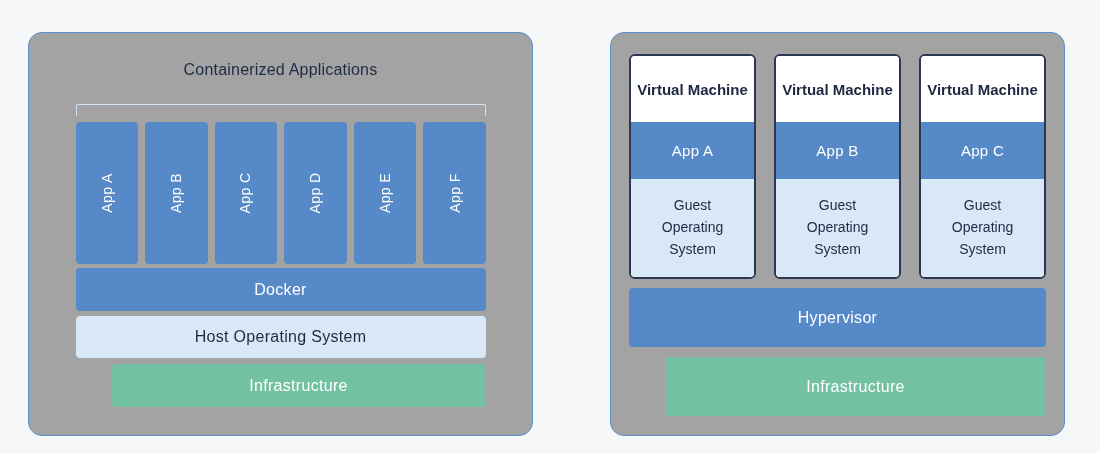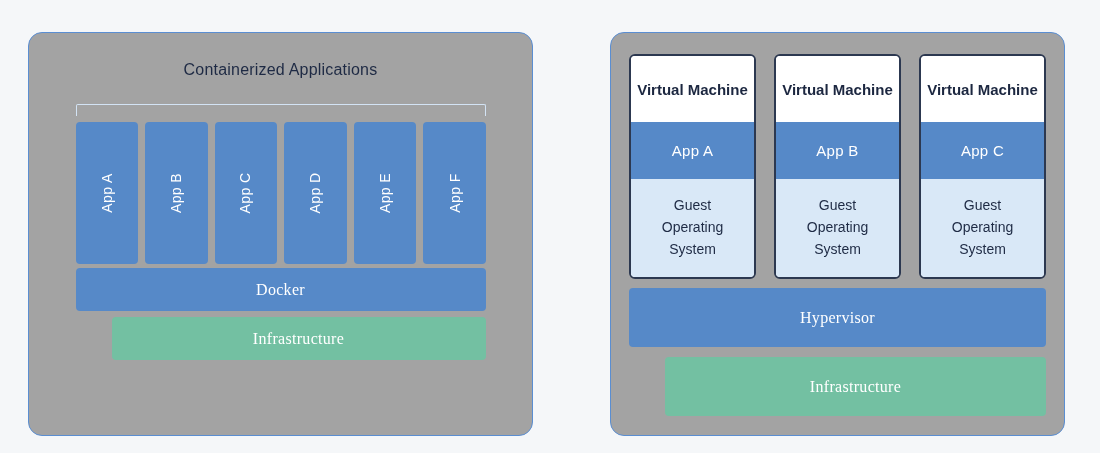--- a/index.html
+++ b/index.html
@@ -60,21 +60,20 @@
     font-size: 14px;
     letter-spacing: 0.4px;
   }
   .layer-bar {
     border-radius: 4px;
     display: flex;
     align-items: center;
     justify-content: center;
     font-size: 16px;
     letter-spacing: 0.3px;
-    font-family: Liberation Serif, serif;
   }
   .bar-blue  { background: #5689c8; color: #ffffff; }
   .bar-light { background: #d9e8f7; color: #1e2a44; }
   .bar-green { background: #73c0a2; color: #ffffff; margin-left: 36px; }
 
   .left-content .layer-bar { height: 43px; }
   .bar-docker { margin-top: 4px; }
   .bar-host   { margin-top: 5px; height: 42px !important; }
   .bar-infra-left { margin-top: 6px; }
 
@@ -153,20 +152,21 @@
       </div>
       <div class="app-col">
         <span>App E</span>
       </div>
       <div class="app-col">
         <span>App F</span>
       </div>
     </div>
 
     <div class="layer-bar bar-blue bar-docker">Docker</div>
+    <div class="layer-bar bar-light bar-host">Host Operating System</div>
     <div class="layer-bar bar-green bar-infra-left">Infrastructure</div>
   </div>
 </div>
 
 <div class="panel panel-right">
   <div class="right-content">
     <div class="vm-row">
 
       <div class="vm-card">
         <div class="vm-header">Virtual Machine</div>

